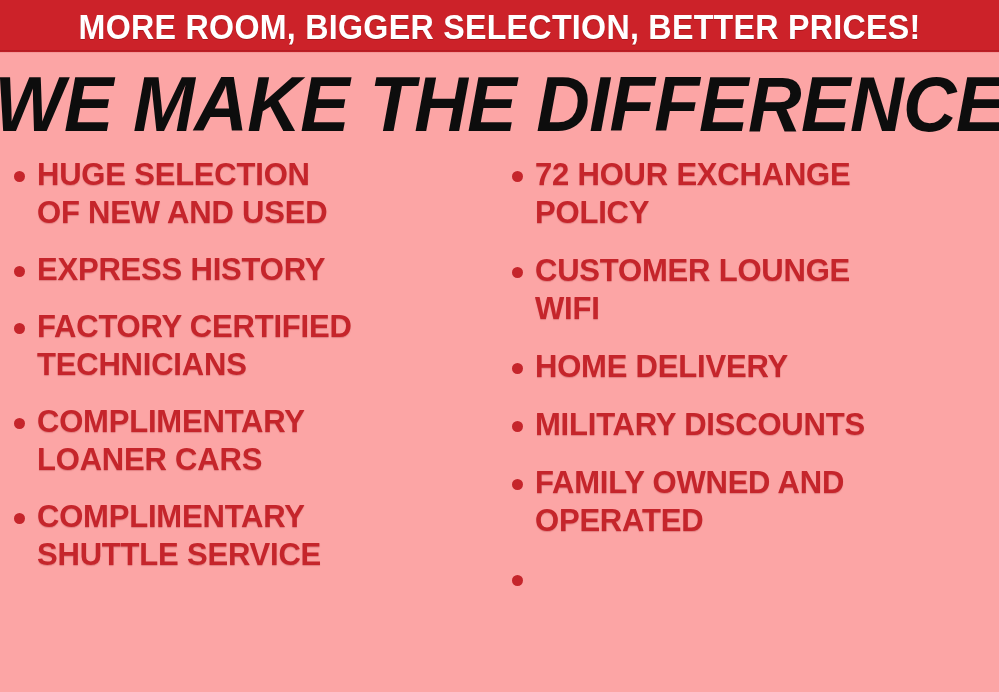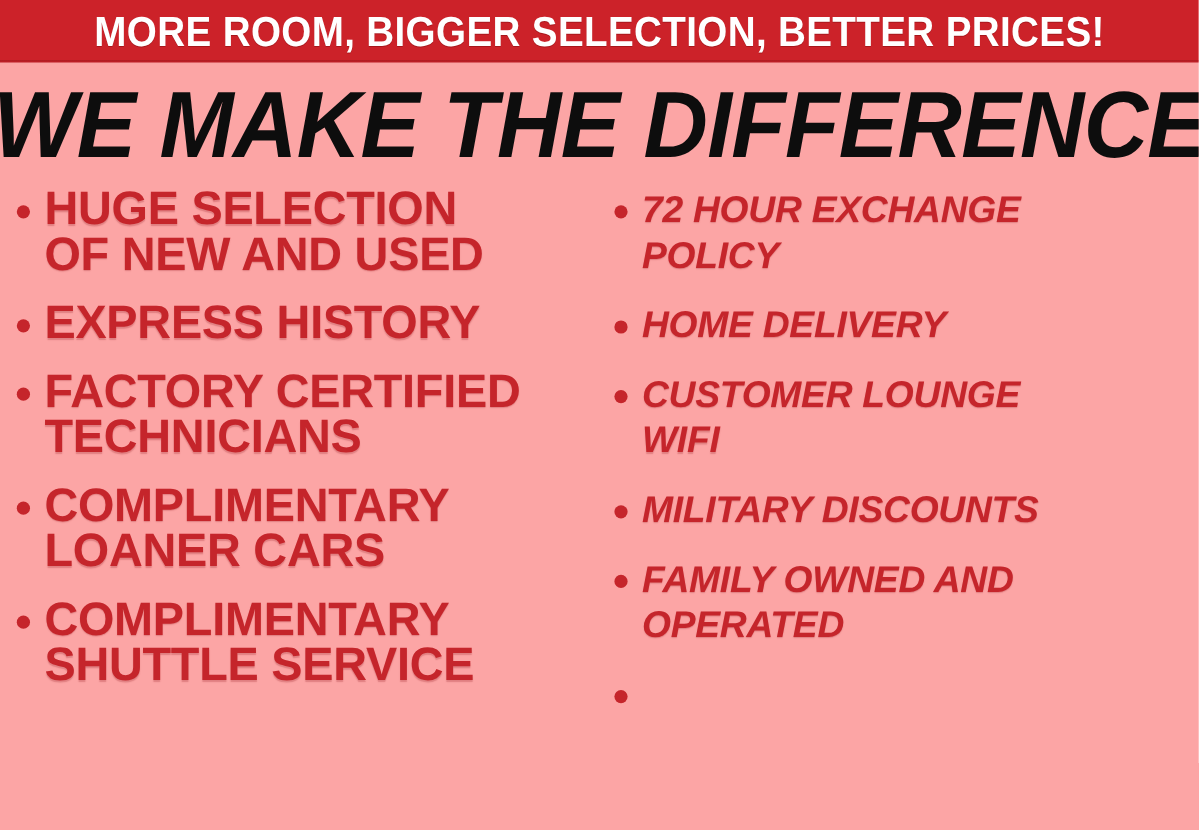--- a/index.html
+++ b/index.html
@@ -96,36 +96,36 @@
   }
   .col-left  { left: 14px;  width: 486px; }
   .col-right { left: 512px; width: 487px; }
 
   .bullet-item {
     display: flex;
     align-items: flex-start;
     margin-bottom: 18px;
   }
   .col-left .bullet-item  { margin-bottom: 19px; }
-  .col-right .bullet-item { margin-bottom: 20px; font-style: italic; }
+  .col-right .bullet-item { margin-bottom: 20px; }
 
   .bullet-dot {
     flex: 0 0 auto;
     width: 11px;
     height: 11px;
     border-radius: 50%;
     background: #c5252b;
     margin-top: 15px;
     margin-right: 12px;
   }
   .bullet-text {
     color: #c5252b;
     font-family: "Liberation Sans", sans-serif;
     font-weight: bold;
-    font-size: 39px;
+    font-size: 31px;
     line-height: 38px;
     letter-spacing: -0.2px;
     white-space: pre-line;
     text-shadow: 0 1px 1px rgba(160,40,45,0.30);
   }
   .col-right .bullet-text { font-size: 31px; }
 </style>
 </head>
 <body>
 
@@ -178,31 +178,31 @@
     <div class="col col-right">
 
       <div class="bullet-item">
         <span class="bullet-dot"></span>
         <span class="bullet-text">72 HOUR EXCHANGE
 POLICY</span>
       </div>
 
       <div class="bullet-item">
         <span class="bullet-dot"></span>
-        <span class="bullet-text">HOME DELIVERY</span>
-      </div>
-
-      <div class="bullet-item">
-        <span class="bullet-dot"></span>
         <span class="bullet-text">CUSTOMER LOUNGE
 WIFI</span>
       </div>
 
       <div class="bullet-item">
         <span class="bullet-dot"></span>
+        <span class="bullet-text">HOME DELIVERY</span>
+      </div>
+
+      <div class="bullet-item">
+        <span class="bullet-dot"></span>
         <span class="bullet-text">MILITARY DISCOUNTS</span>
       </div>
 
       <div class="bullet-item">
         <span class="bullet-dot"></span>
         <span class="bullet-text">FAMILY OWNED AND
 OPERATED</span>
       </div>
 
       <div class="bullet-item">

